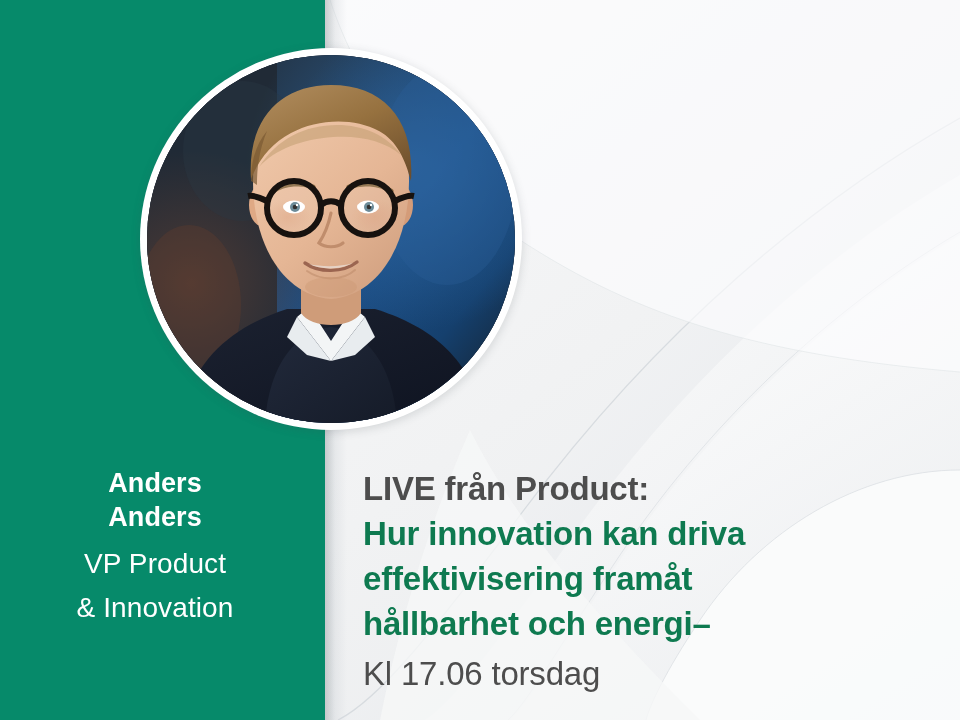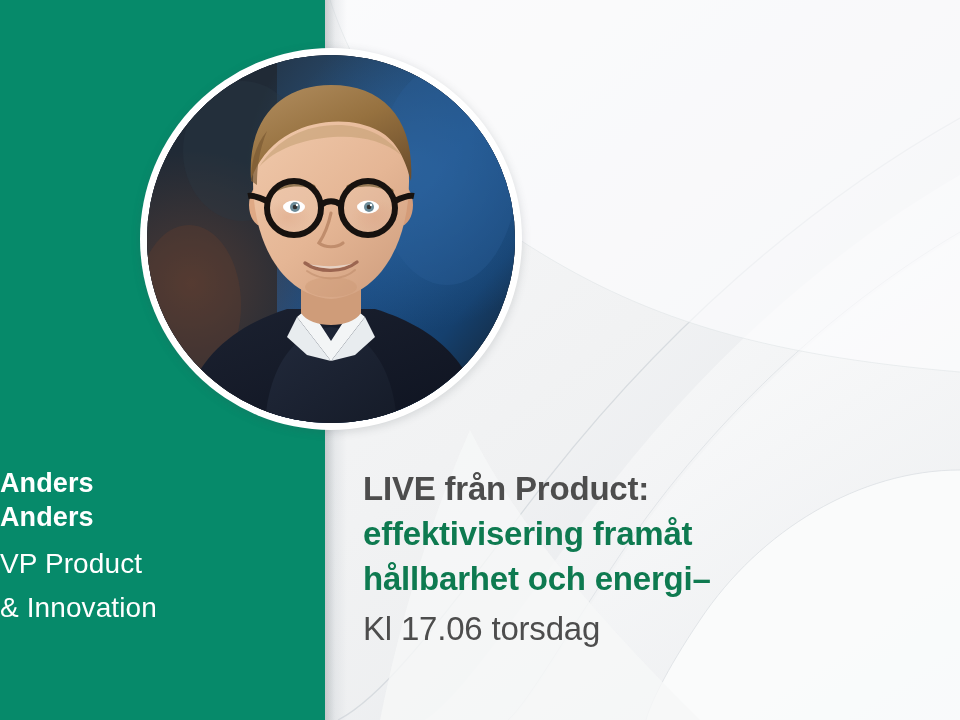--- a/index.html
+++ b/index.html
@@ -47,21 +47,21 @@
     height: 720px;
     background: linear-gradient(to right, rgba(120,130,130,0.22), rgba(120,130,130,0));
   }
 
   
   .speaker-block {
     position: absolute;
     left: 0;
     top: 466px;
     width: 310px;
-    text-align: left;
+    text-align: center;
     color: #ffffff;
   }
   .speaker-name {
     font-size: 27px;
     font-weight: bold;
     line-height: 34px;
     letter-spacing: 0.1px;
   }
   .speaker-role {
     margin-top: 16px;
@@ -290,18 +290,19 @@
         <path d="M162 209 C 174 215 194 215 206 208 C 194 212 174 212 162 209 Z" fill="#e8d8cf" opacity="0.85"></path>
         <path d="M160 216 C 174 226 196 226 208 215" stroke="#c08d6c" stroke-width="2" fill="none" opacity="0.6" stroke-linecap="round"></path>
 
         <ellipse cx="184" cy="232" rx="26" ry="10" fill="#c89471" opacity="0.35"></ellipse>
       </svg>
     </div>
   </div>
 
   <div class="headline">
     <div class="line kicker">LIVE från Product:</div>
+    <div class="line accent">Hur innovation kan driva</div>
     <div class="line accent">effektivisering framåt</div>
     <div class="line accent">hållbarhet och energi–</div>
     <div class="line time">Kl 17.06 torsdag</div>
   </div>
 
 </div>
 
 </body></html>

